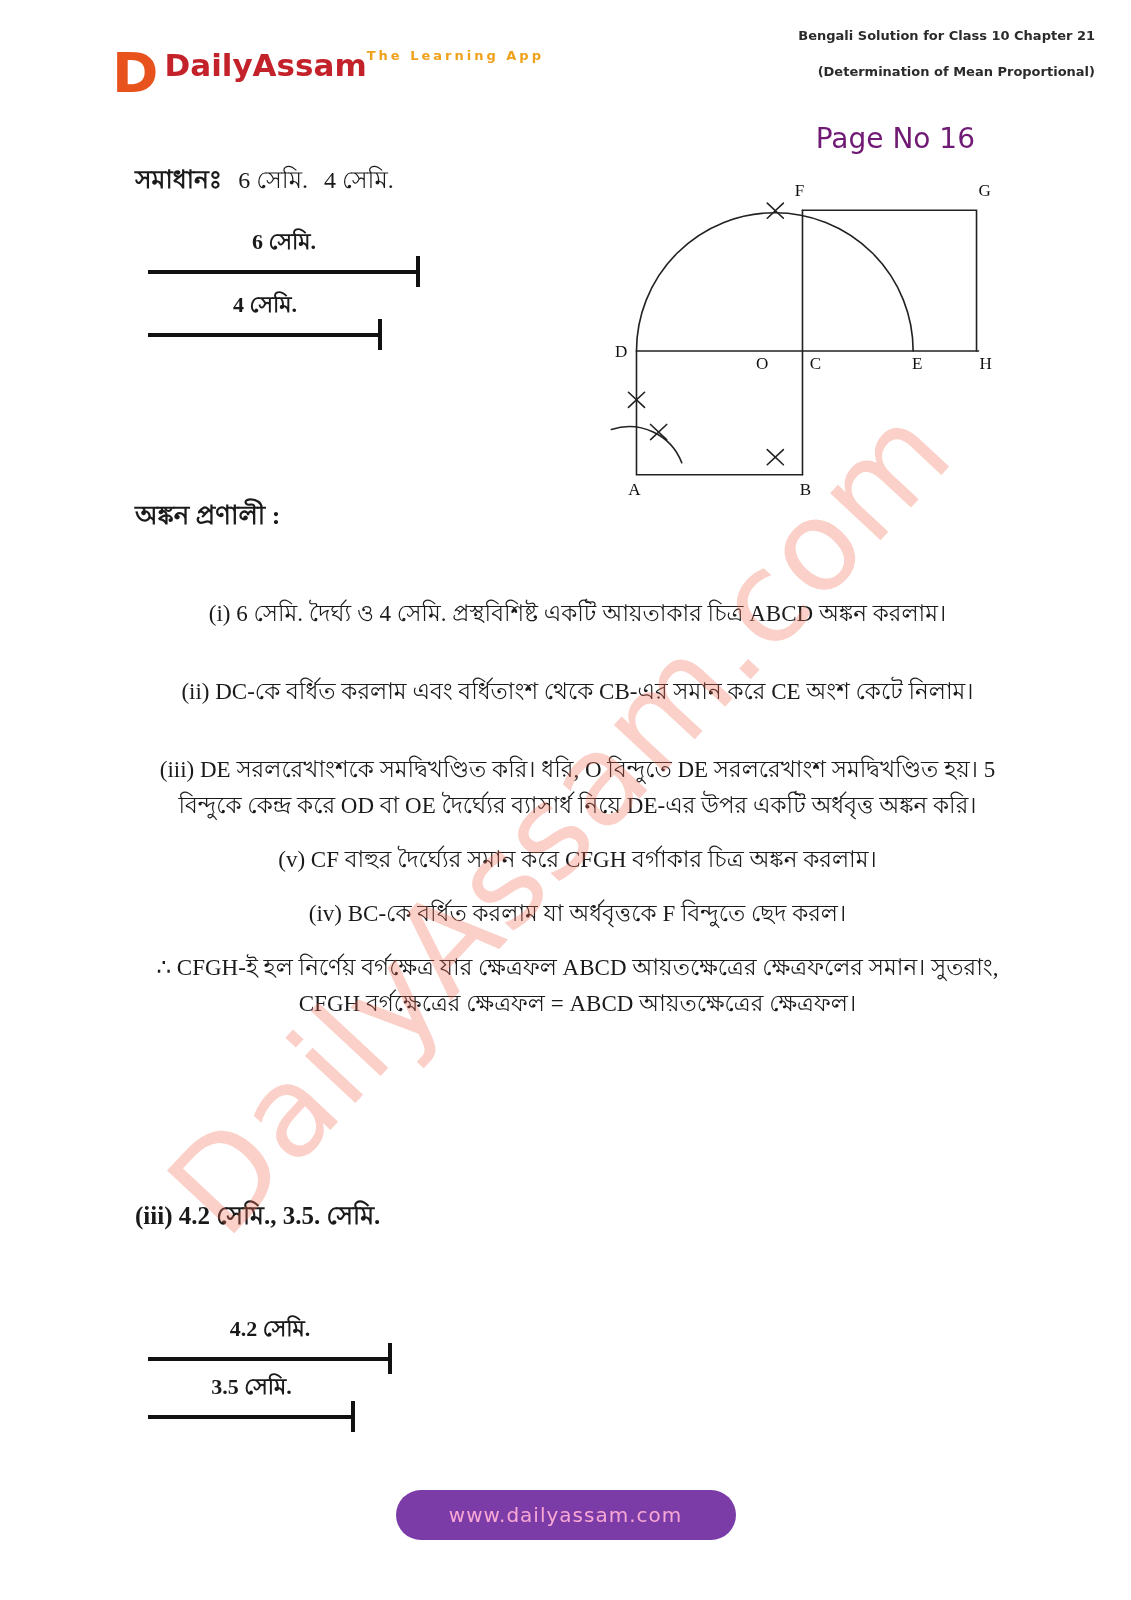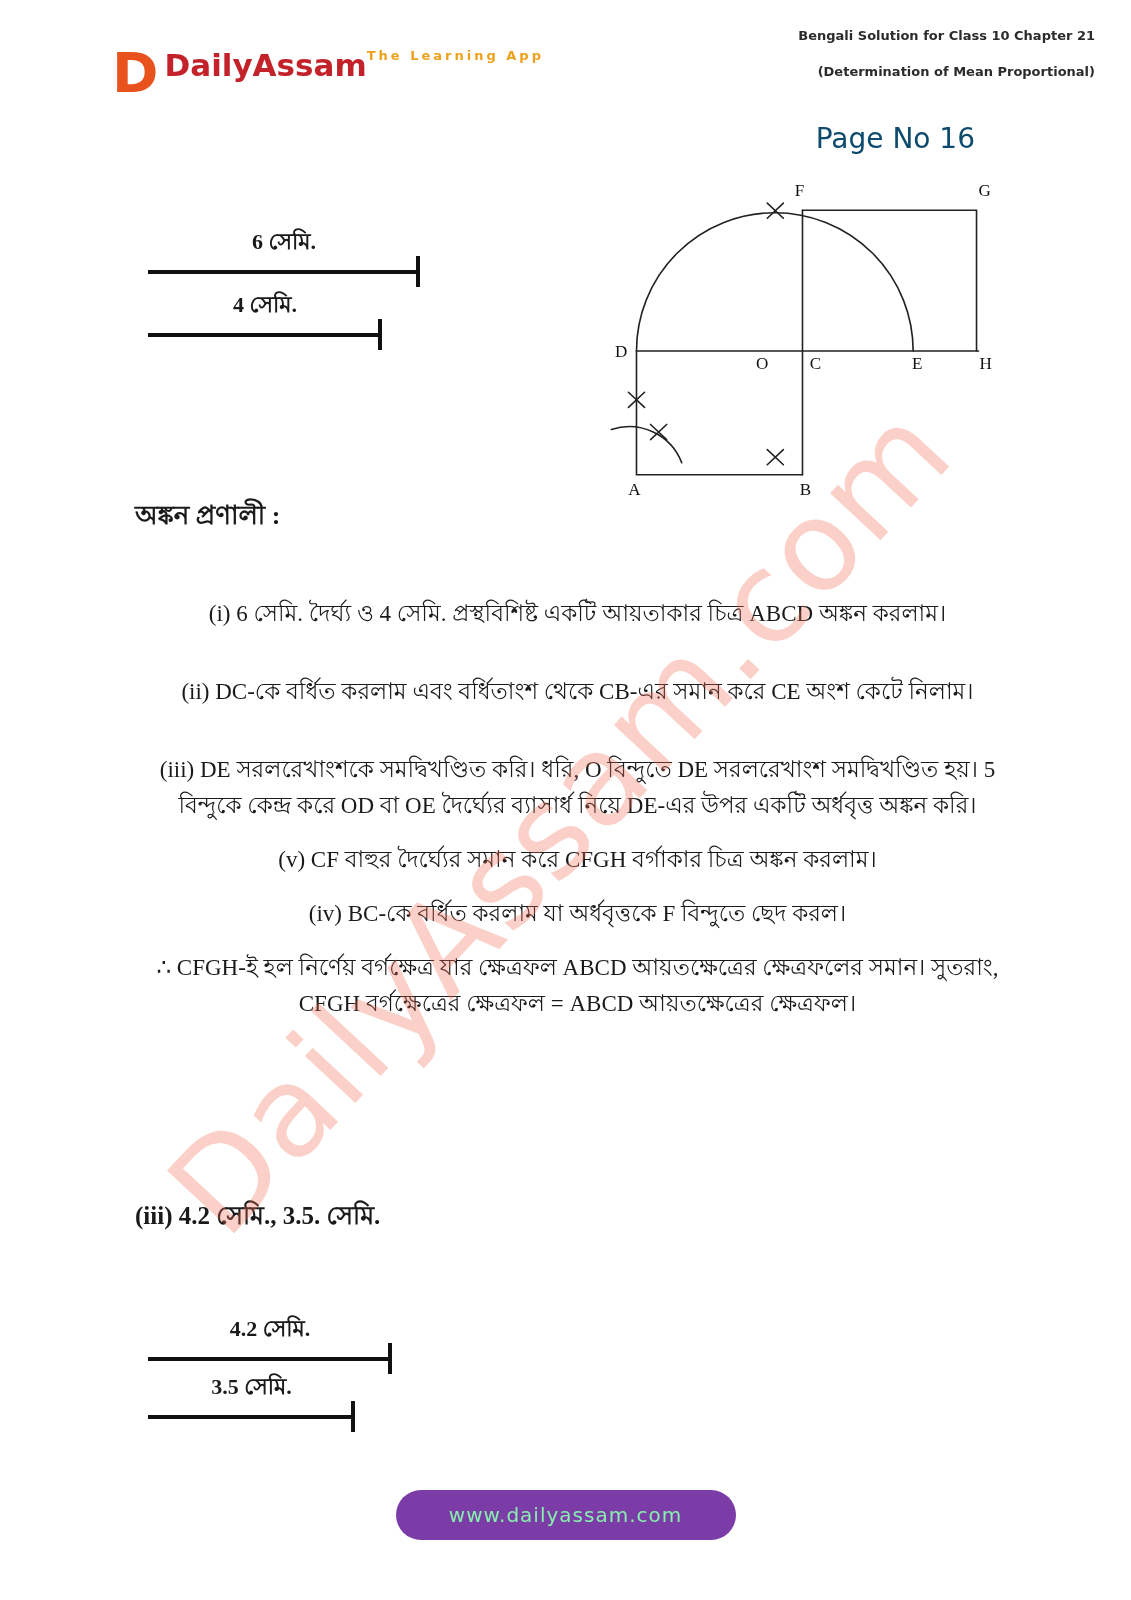--- a/index.html
+++ b/index.html
@@ -10,21 +10,21 @@
   .logo{position:absolute;left:112px;top:48px;display:flex;align-items:flex-start;gap:6px;}
   .logo-d{font-family:"DejaVu Sans",sans-serif;font-weight:800;font-size:56px;line-height:50px;color:#e8531d;}
   .logo-text{display:flex;flex-direction:row;}
   .logo-name{font-family:"DejaVu Sans",sans-serif;font-weight:800;font-size:31px;line-height:34px;color:#c4222a;}
   .logo-tagline{font-family:"DejaVu Sans",sans-serif;font-weight:700;font-size:13px;letter-spacing:3px;color:#f0a11b;}
 
   .header-right{position:absolute;right:36px;top:18px;text-align:right;
         font-family:"DejaVu Sans",sans-serif;font-weight:600;font-size:13px;color:#2b2b2b;line-height:36px;}
 
   .page-no{position:absolute;right:156px;top:122px;font-family:"DejaVu Sans",sans-serif;
-        font-size:28px;color:#0c4a6e;font-weight:500;}
+        font-size:28px;color:#701a75;font-weight:500;}
 
   
   .sol-line{position:absolute;left:135px;font-size:24px;}
   .sol-label{font-weight:700;font-size:25px;}
   .sol-val{margin-left:10px;}
 
   
   .segment{position:absolute;}
   .seg-label{font-weight:700;font-size:22px;text-align:center;margin-bottom:9px;}
   .seg-line{position:relative;height:4px;background:#111;}
@@ -45,21 +45,21 @@
 
   
   .watermark{position:absolute;left:560px;top:820px;transform:translate(-50%,-50%) rotate(-47deg);
         font-family:"DejaVu Sans",sans-serif;font-size:126px;font-weight:500;letter-spacing:2px;
         color:rgba(238,108,84,0.32);white-space:nowrap;pointer-events:none;z-index:4;}
 
   
   .footer-pill{position:absolute;left:50%;top:1490px;transform:translateX(-50%);
         width:340px;height:50px;background:#7b3ca8;border-radius:26px;
         display:flex;align-items:center;justify-content:center;z-index:5;}
-  .footer-pill span{font-family:"DejaVu Sans",sans-serif;font-size:20px;color:#86efac;letter-spacing:1px;}
+  .footer-pill span{font-family:"DejaVu Sans",sans-serif;font-size:20px;color:#f9a8d4;letter-spacing:1px;}
 </style>
 </head>
 <body>
 
 <div class="page">
 
   <div class="logo">
     <span class="logo-d">D</span>
     <span class="logo-text">
       <span class="logo-name">DailyAssam</span>
@@ -67,20 +67,25 @@
     </span>
   </div>
 
   <div class="header-right">
     <div>Bengali Solution for Class 10 Chapter 21</div>
     <div>(Determination of Mean Proportional)</div>
   </div>
 
   <div class="page-no">Page No 16</div>
 
+  <div class="sol-line" style="top:160px;">
+    <span class="sol-label">সমাধানঃ</span>
+    <span class="sol-val">6 সেমি.</span>
+    <span class="sol-val">4 সেমি.</span>
+  </div>
 
   <div class="segment" style="left:148px;top:224px;width:272px;">
     <div class="seg-label">6 সেমি.</div>
     <div class="seg-line">
         <span class="seg-tick"></span>
       </div>
   </div>
   <div class="segment" style="left:148px;top:287px;width:234px;">
     <div class="seg-label">4 সেমি.</div>
     <div class="seg-line">

